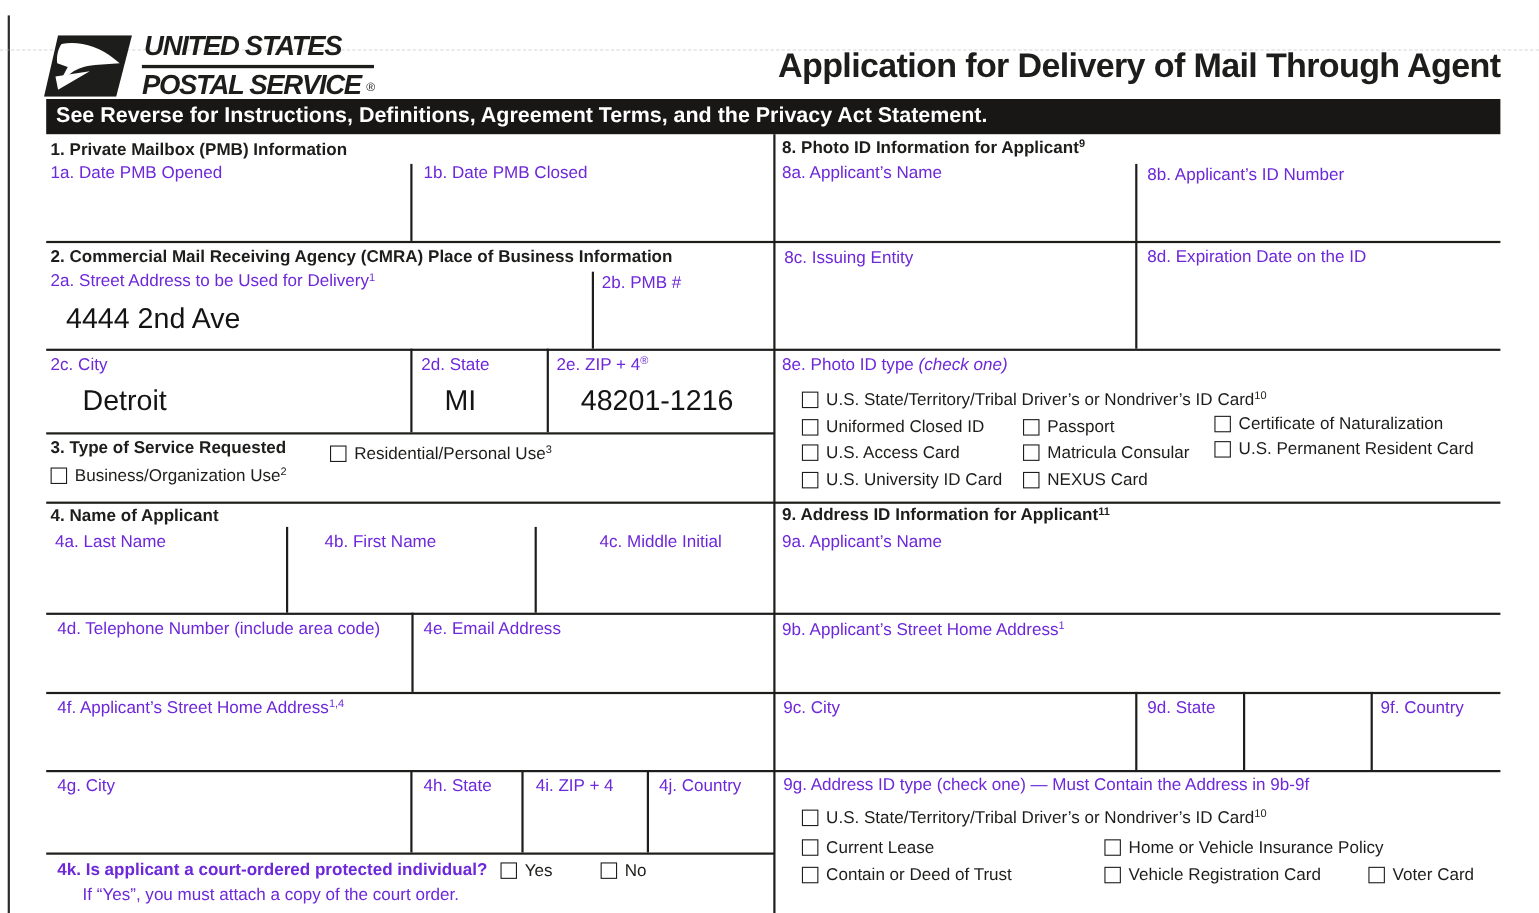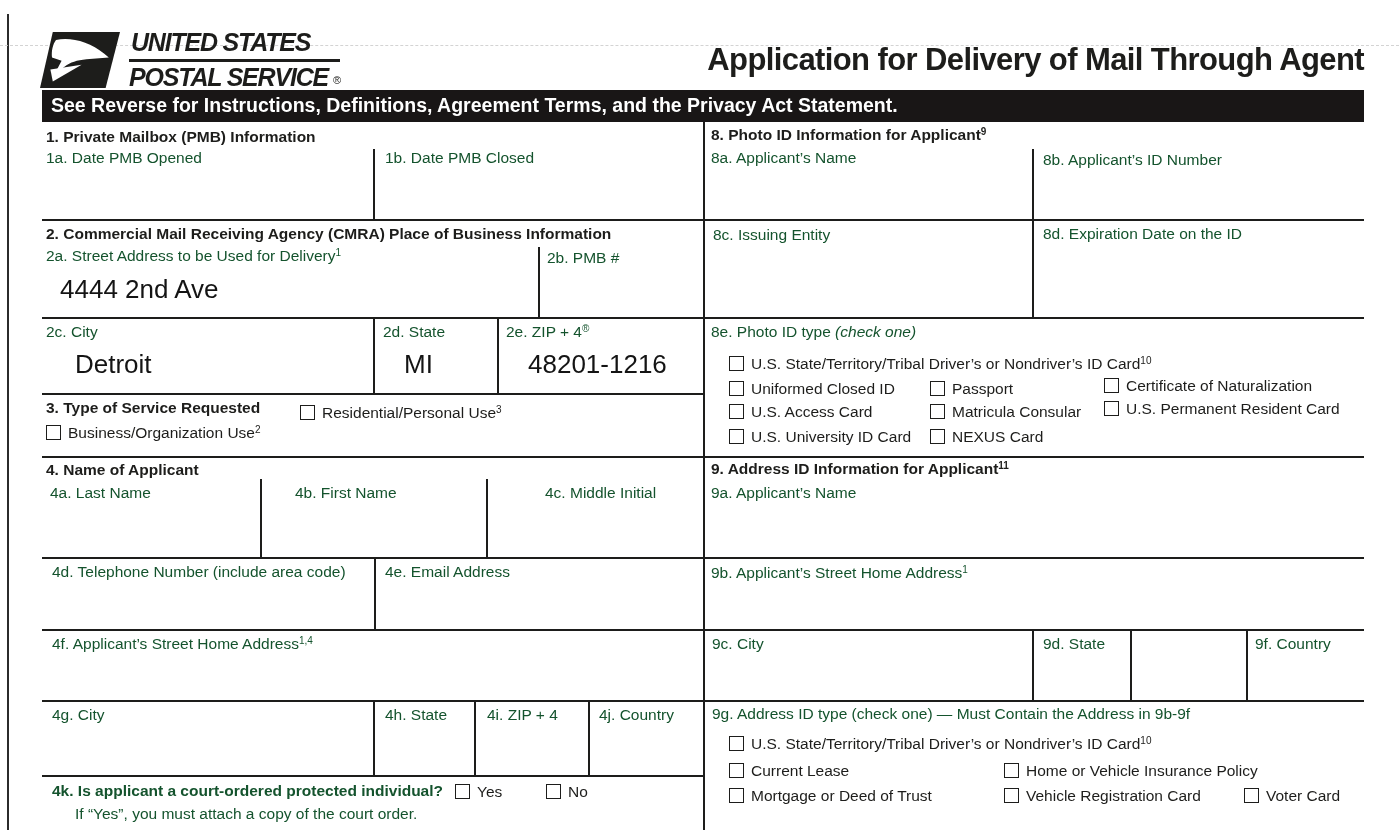--- a/index.html
+++ b/index.html
@@ -22,21 +22,21 @@
              letter-spacing:-.6px;white-space:nowrap;}
   .banner{position:absolute;left:42px;top:90px;width:1322px;height:32px;background:#191616;
           color:#fff;font-weight:bold;font-size:19.5px;line-height:31px;padding-left:9px;
           box-sizing:border-box;white-space:nowrap;}
   
   .hl,.vl{position:absolute;background:#1d1d1b;}
   .hl{height:2px;}
   .vl{width:2px;}
   
   .cell{position:absolute;box-sizing:border-box;}
-  .lab{display:inline-block;font-size:15.5px;line-height:1.15;color:#14532d;white-space:nowrap;}
+  .lab{display:inline-block;font-size:15.5px;line-height:1.15;color:#6d28d9;white-space:nowrap;}
   .b{font-weight:bold;}
   .sect{position:absolute;font-weight:bold;font-size:15.5px;white-space:nowrap;text-align:center;}
   .sup{font-size:10px;vertical-align:5px;}
   .em{font-style:italic;}
   .val{font-size:26px;color:#141414;white-space:nowrap;}
   
   .cbitem{position:absolute;display:flex;align-items:flex-start;gap:7px;font-size:15.5px;white-space:nowrap;}
   .cb{flex:0 0 auto;width:13px;height:13px;border:1.7px solid #1d1d1b;background:#fff;margin-top:1px;}
   .cbl{line-height:1.15;}
 </style>
@@ -227,21 +227,21 @@
   <div class="cbitem" style="left:729px;top:762px">
     <span class="cb"></span>
     <span class="cbl">Current Lease</span>
   </div>
   <div class="cbitem" style="left:1004px;top:762px">
     <span class="cb"></span>
     <span class="cbl">Home or Vehicle Insurance Policy</span>
   </div>
   <div class="cbitem" style="left:729px;top:787px">
     <span class="cb"></span>
-    <span class="cbl">Mortgage or Deed of Trust</span>
+    <span class="cbl">Contain or Deed of Trust</span>
   </div>
   <div class="cbitem" style="left:1004px;top:787px">
     <span class="cb"></span>
     <span class="cbl">Vehicle Registration Card</span>
   </div>
   <div class="cbitem" style="left:1244px;top:787px">
     <span class="cb"></span>
     <span class="cbl">Voter Card</span>
   </div>
 

